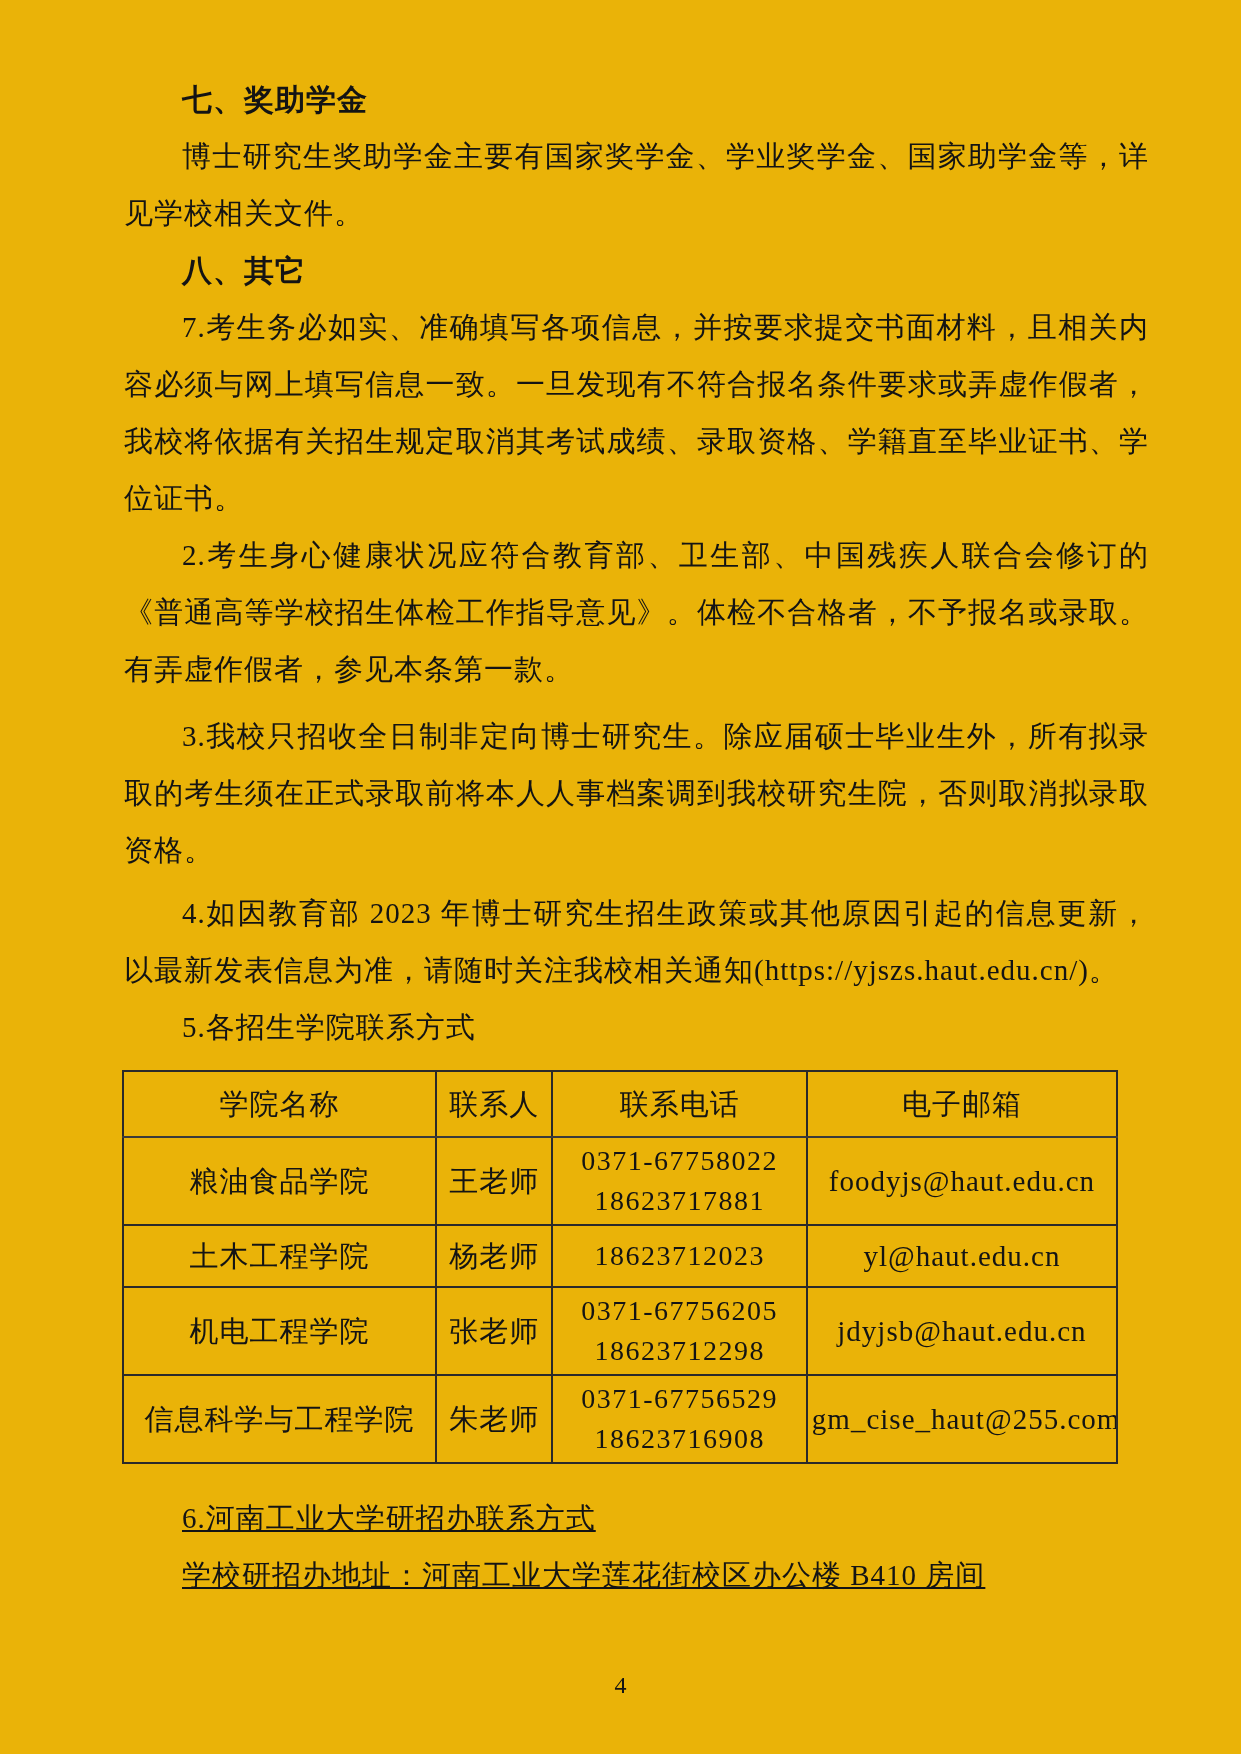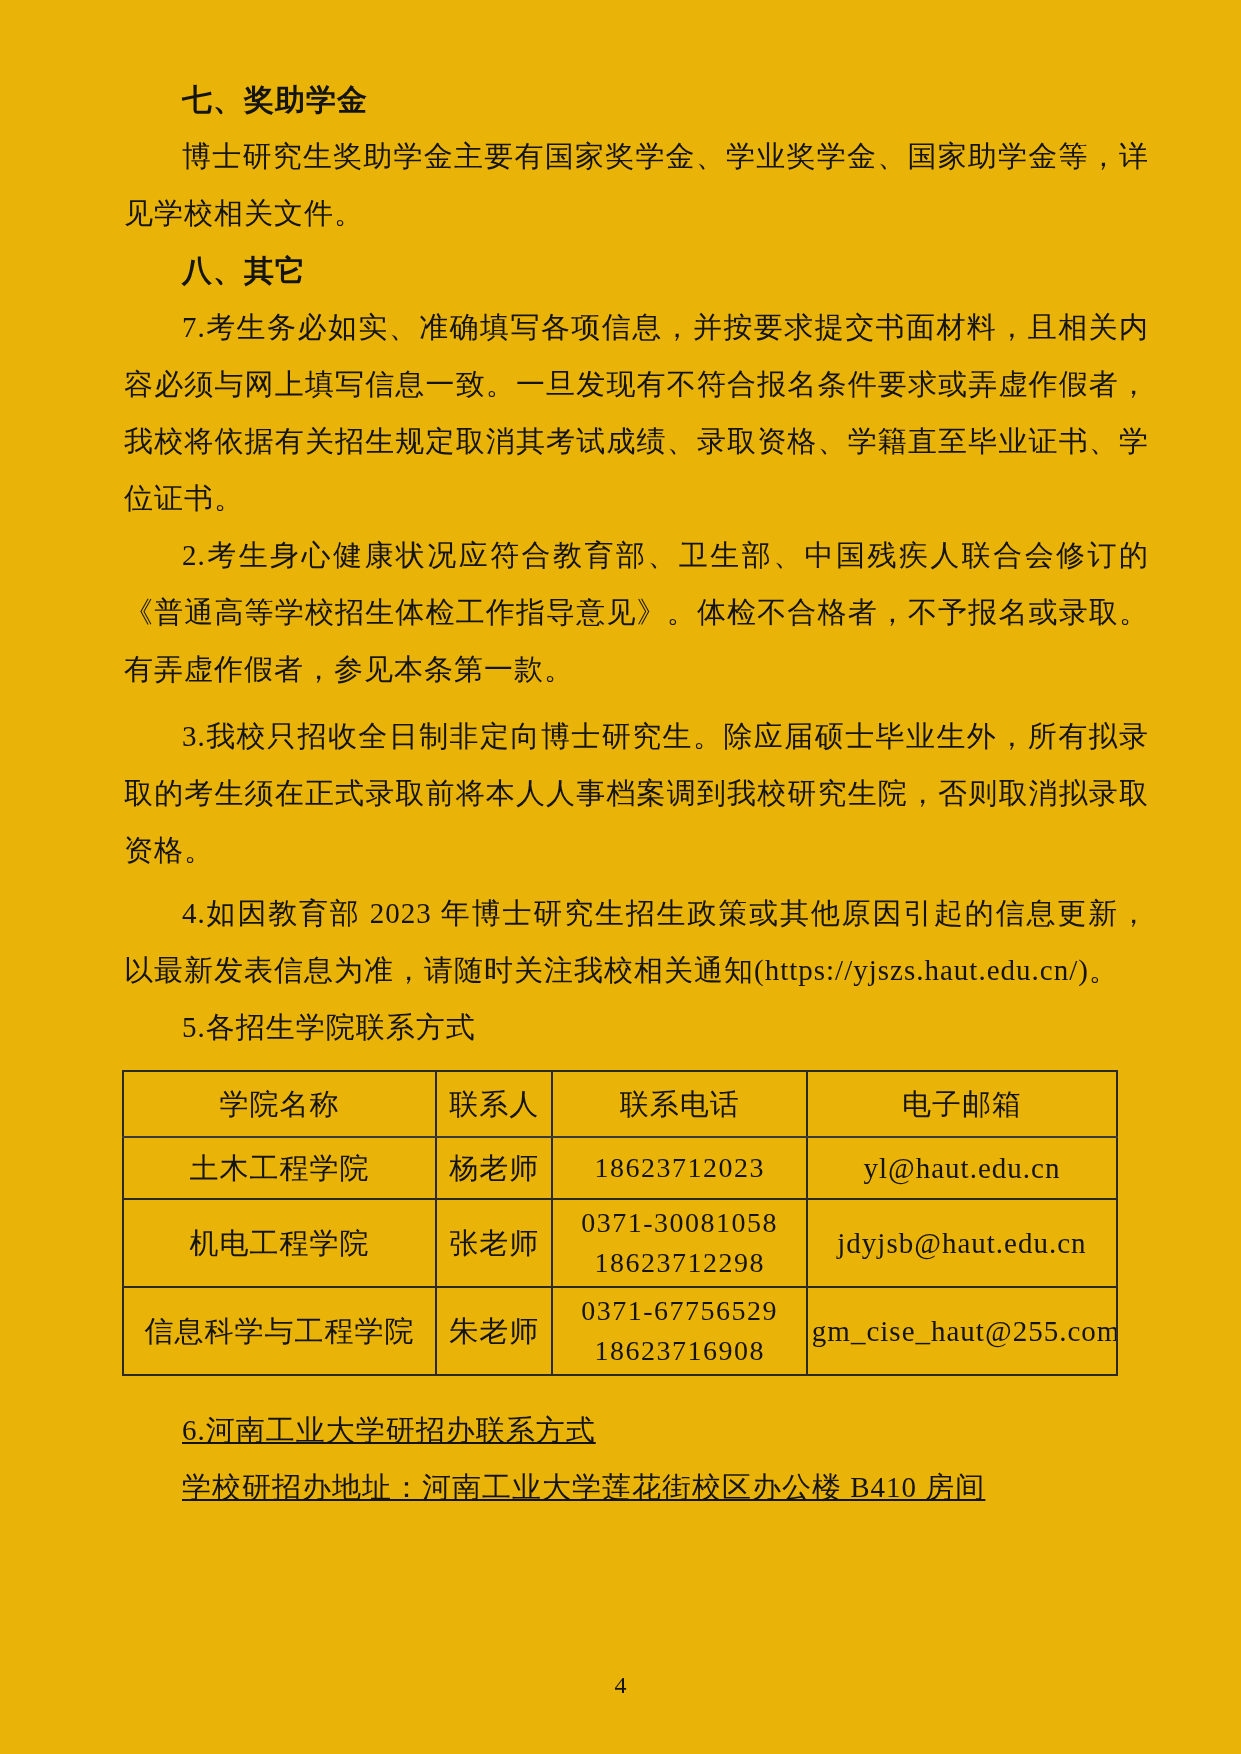--- a/index.html
+++ b/index.html
@@ -89,33 +89,42 @@
       <col style="width:25.6%">
       <col style="width:31.2%">
     </colgroup>
     <tbody>
       <tr class="thead">
         <td>学院名称</td>
         <td>联系人</td>
         <td>联系电话</td>
         <td>电子邮箱</td>
       </tr>
+      <tr class="tall">
+        <td>粮油食品学院</td>
+        <td>王老师</td>
+        <td>
+          <span class="phone-line latin">0371-67758022</span>
+          <span class="phone-line latin">18623717881</span>
+        </td>
+        <td class="latin">foodyjs@haut.edu.cn</td>
+      </tr>
       <tr class="short">
         <td>土木工程学院</td>
         <td>杨老师</td>
         <td>
           <span class="phone-line latin">18623712023</span>
         </td>
         <td class="latin">yl@haut.edu.cn</td>
       </tr>
       <tr class="tall">
         <td>机电工程学院</td>
         <td>张老师</td>
         <td>
-          <span class="phone-line latin">0371-30081058</span>
+          <span class="phone-line latin">0371-67756205</span>
           <span class="phone-line latin">18623712298</span>
         </td>
         <td class="latin">jdyjsb@haut.edu.cn</td>
       </tr>
       <tr class="tall">
         <td>信息科学与工程学院</td>
         <td>朱老师</td>
         <td>
           <span class="phone-line latin">0371-67756529</span>
           <span class="phone-line latin">18623716908</span>

